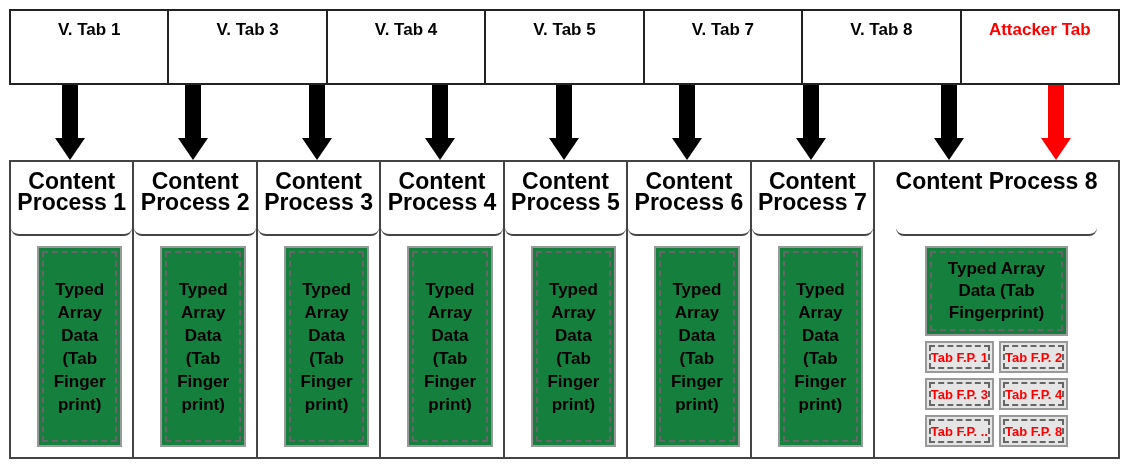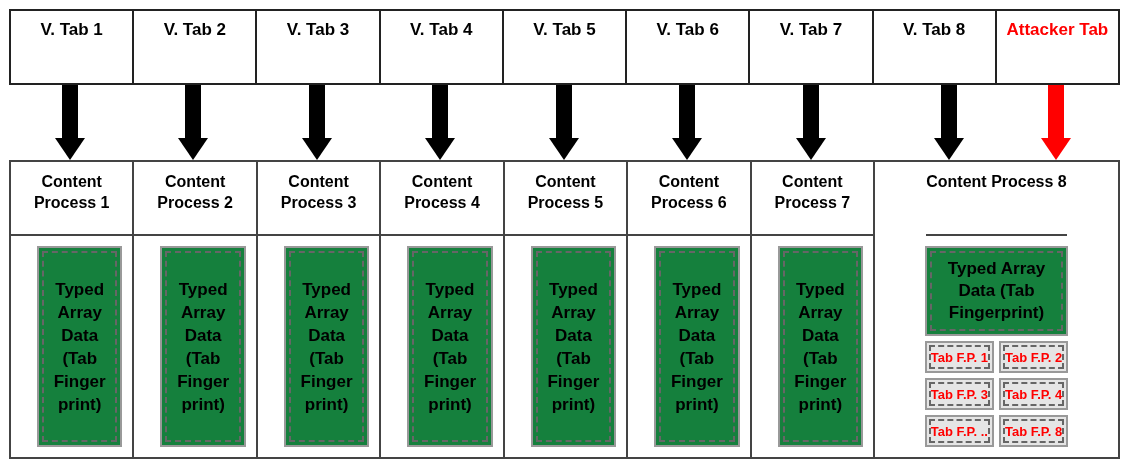--- a/index.html
+++ b/index.html
@@ -98,24 +98,25 @@
   .proc-title {
     height: 74px;
     box-sizing: border-box;
     border-bottom: 2px solid #444444;
     display: flex;
     align-items: flex-start;
     justify-content: center;
     padding-top: 9px;
     text-align: center;
     font-weight: bold;
-    font-size: 16px;
+    font-size: 23px;
     line-height: 21px;
     color: #000000;
     white-space: pre-line;
+    border-radius: 8px;
   }
   .proc-body {
     flex: 1 1 auto;
     box-sizing: border-box;
     padding: 10px 10px 10px 10px;
     display: flex;
     flex-direction: column;
     min-height: 0;
   }
 
@@ -189,33 +190,27 @@
 </head>
 <body>
 
 <div id="canvas">
 
   <div id="tab-row">
     <div class="tab-cell">
         <span>V. Tab 1</span>
       </div>
     <div class="tab-cell">
-        <span>V. Tab 2</span>
-      </div>
-    <div class="tab-cell">
         <span>V. Tab 3</span>
       </div>
     <div class="tab-cell">
         <span>V. Tab 4</span>
       </div>
     <div class="tab-cell">
         <span>V. Tab 5</span>
-      </div>
-    <div class="tab-cell">
-        <span>V. Tab 6</span>
       </div>
     <div class="tab-cell">
         <span>V. Tab 7</span>
       </div>
     <div class="tab-cell">
         <span>V. Tab 8</span>
       </div>
     <div class="tab-cell attacker">
         <span>Attacker
 Tab</span>

